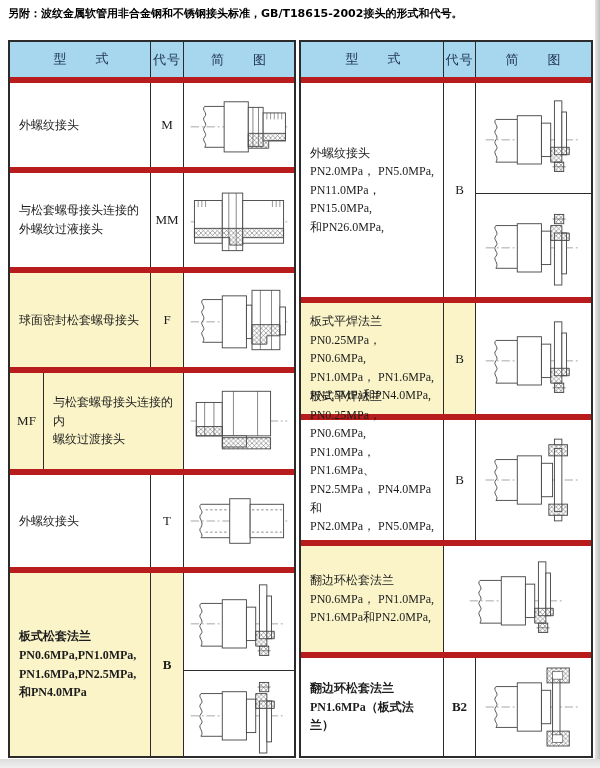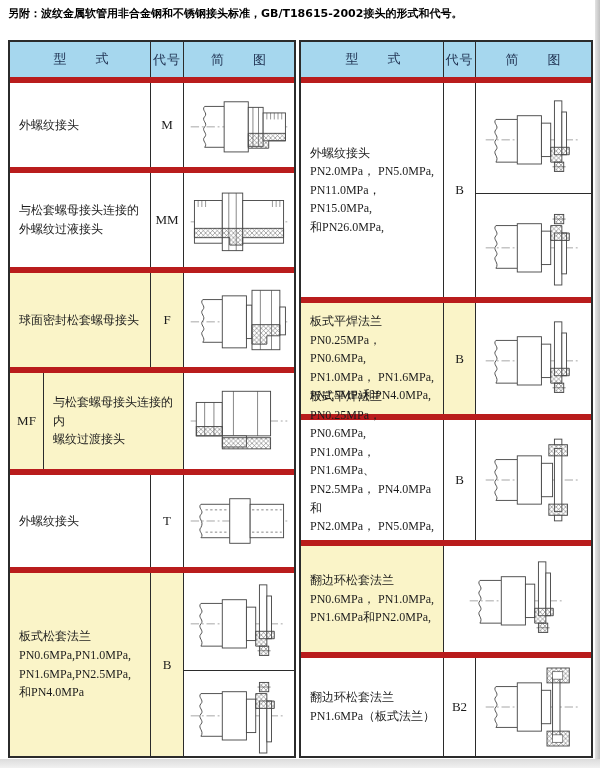--- a/index.html
+++ b/index.html
@@ -21,21 +21,21 @@
           font-size:12px;line-height:1.55;white-space:pre-line;}
   #tbl-right .c-type{flex:0 0 142px;}
   .c-code{flex:0 0 33px;display:flex;align-items:center;justify-content:center;
           font-size:13px;}
   #tbl-right .c-code{flex:0 0 32px;}
   .c-diag{flex:1 1 auto;display:flex;flex-direction:column;}
   .dcell{flex:1 1 auto;display:flex;align-items:center;justify-content:center;min-height:0;}
   .dcell + .dcell{border-top:1px solid #2b2b2b;}
   .dcell svg{width:104px;height:86px;}
   .yellow .c-type,.yellow .c-code{background:#faf4c8;}
-  .grow{flex:1 1 auto;}
+  .grow{flex:1 1 auto;font-weight:bold;}
   .edge-r{position:absolute;right:0;top:0;width:5px;height:100%;
           background:linear-gradient(90deg,#e3e3e3,#bfbfbf);}
   .edge-b{position:absolute;left:0;bottom:0;width:100%;height:9px;
           background:linear-gradient(#dcdcdc,#f1f1f1);}
 </style>
 </head>
 <body>
 
 <svg width="0" height="0" style="position:absolute" aria-hidden="true">
 <defs>

